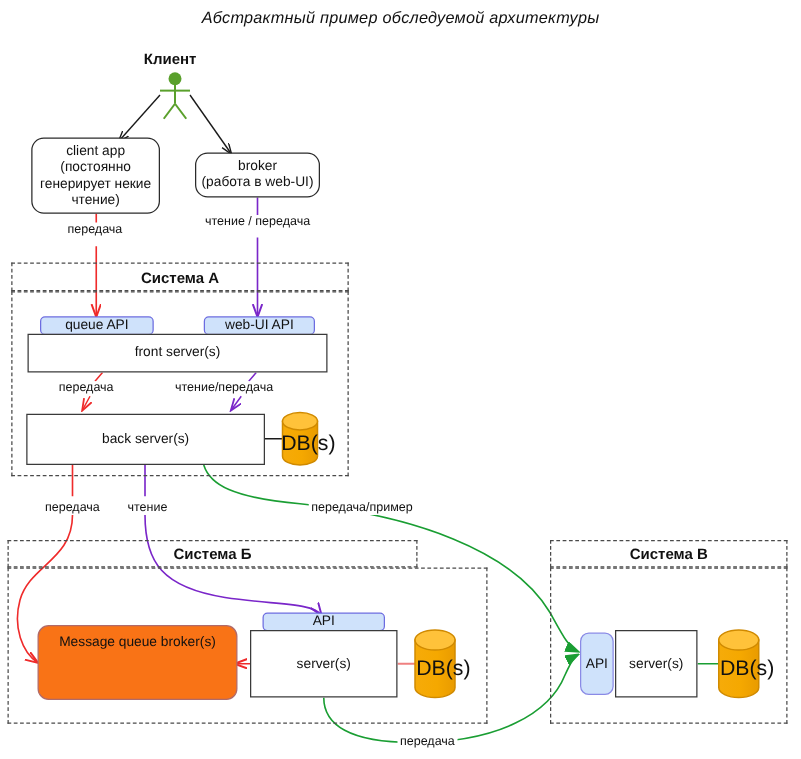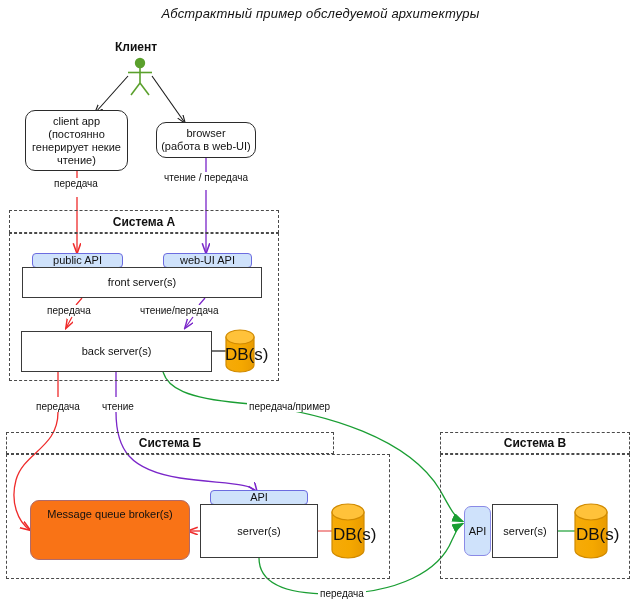--- a/index.html
+++ b/index.html
@@ -248,31 +248,31 @@
   <div class="actor-label" style="left:115px; top:40px;">Клиент</div>
 
   <div class="box rounded-box" style="left:25px; top:110px; width:103px; height:61px; flex-direction:column;">
     <span>client app</span>
     <span>(постоянно</span>
     <span>генерирует некие</span>
     <span>чтение)</span>
   </div>
 
   <div class="box rounded-box" style="left:156px; top:122px; width:100px; height:36px; flex-direction:column;">
-    <span>browser</span>
+    <span>broker</span>
     <span>(работа в web-UI)</span>
   </div>
 
   <div class="edge-label" style="left:52px; top:178px;">передача</div>
   <div class="edge-label" style="left:162px; top:172px;">чтение / передача</div>
 
   <div class="sys-header" style="left:9px; top:210px; width:270px; height:23px;">Система А</div>
   <div class="sys-container" style="left:9px; top:233px; width:270px; height:148px;"></div>
 
-  <div class="box api-box" style="left:32px; top:253px; width:91px; height:15px;">public API</div>
+  <div class="box api-box" style="left:32px; top:253px; width:91px; height:15px;">queue API</div>
   <div class="box api-box" style="left:163px; top:253px; width:89px; height:15px;">web-UI API</div>
   <div class="box plain-box" style="left:22px; top:267px; width:240px; height:31px;">front server(s)</div>
 
   <div class="edge-label" style="left:45px; top:305px;">передача</div>
   <div class="edge-label" style="left:138px; top:305px;">чтение/передача</div>
 
   <div class="box plain-box" style="left:21px; top:331px; width:191px; height:41px;">back server(s)</div>
   <div class="db-label" style="left:225px; top:345px;">DB(s)</div>
 
   <div class="edge-label" style="left:34px; top:401px;">передача</div>

